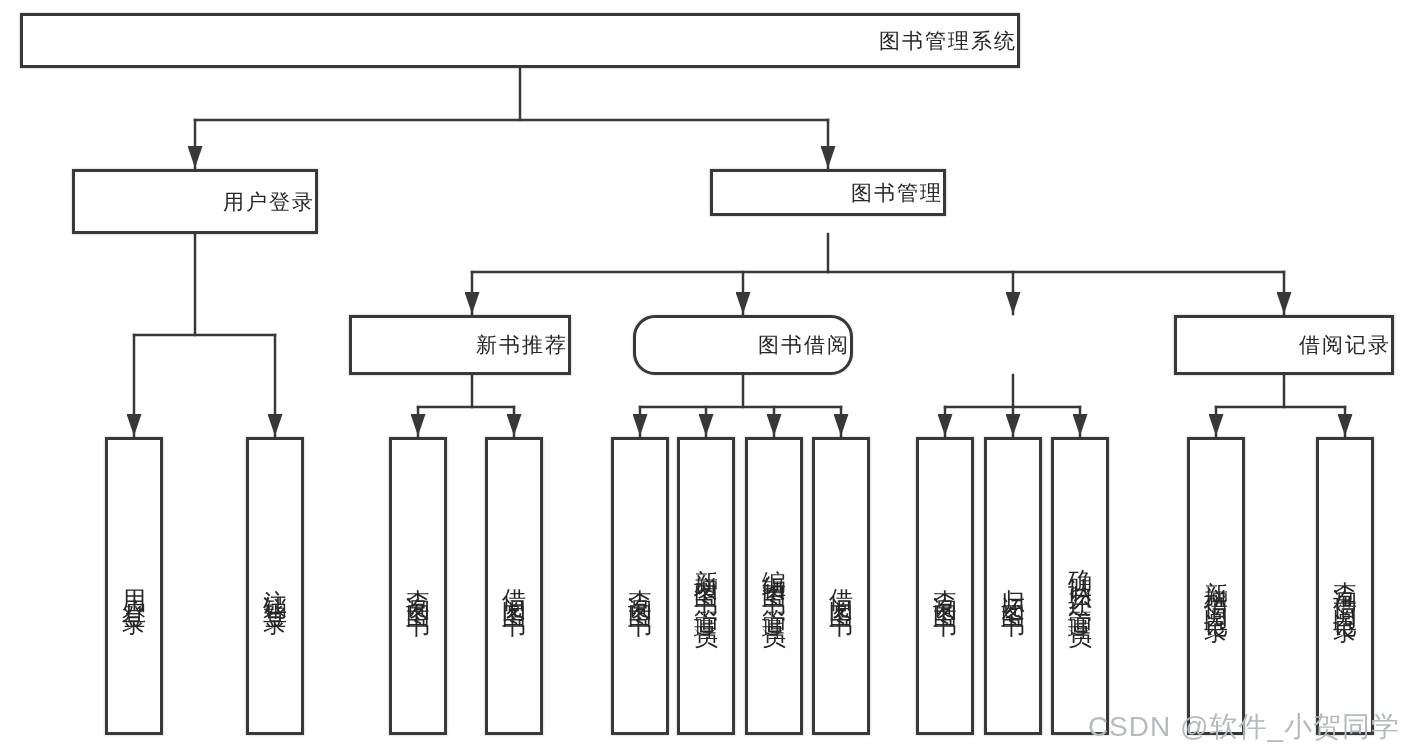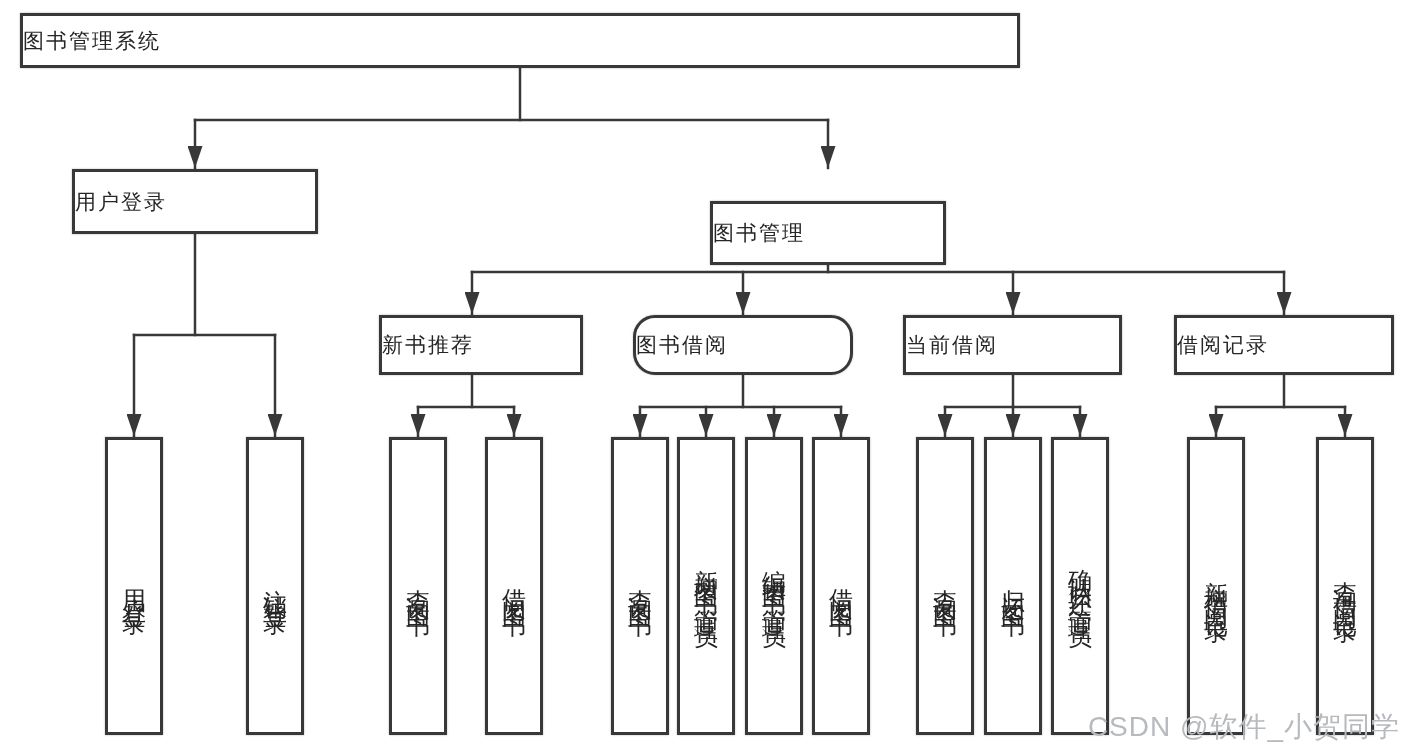--- a/index.html
+++ b/index.html
@@ -5,21 +5,21 @@
   html,body { margin:0; padding:0; background:#ffffff; }
   .canvas {
     position:relative; width:1405px; height:747px; background:#ffffff;
     font-family:"Liberation Sans", sans-serif; overflow:hidden;
   }
   svg.connectors { position:absolute; left:0; top:0; width:1405px; height:747px; }
   svg.connectors line { stroke:#383838; stroke-width:2.5; stroke-linecap:square; }
 
   .hbox {
     position:absolute; background:#ffffff; border:3px solid #383838; box-sizing:border-box;
-    display:flex; align-items:center; justify-content:flex-start;
+    display:flex; align-items:center; justify-content:flex-end;
     font-size:21px; letter-spacing:2px; color:#262626;
     box-shadow:0 0 2px rgba(0,0,0,.28);
   }
   .leaf {
     position:absolute; top:437px; width:58px; height:298px;
     background:#ffffff; border:3px solid #383838; box-sizing:border-box;
     display:flex; align-items:center; justify-content:center;
     box-shadow:0 0 2px rgba(0,0,0,.28);
   }
   .leaf span {
@@ -98,32 +98,29 @@
     </g>
   </svg>
 
   <div class="hbox" style="left:20px; top:13px; width:1000px; height:55px;">
     <span>图书管理系统</span>
   </div>
 
   <div class="hbox" style="left:72px; top:169px; width:246px; height:65px;">
     <span>用户登录</span>
   </div>
-  <div class="hbox" style="left:710px; top:169px; width:236px; height:64px;margin-top:32px;">
+  <div class="hbox" style="left:710px; top:169px; width:236px; height:47px;">
     <span>图书管理</span>
   </div>
 
-  <div class="hbox" style="left:379px; top:315px; width:204px; height:60px;">
+  <div class="hbox" style="left:349px; top:315px; width:222px; height:60px;">
     <span>新书推荐</span>
   </div>
   <div class="hbox" style="left:633px; top:315px; width:220px; height:60px;border-radius:22px;">
     <span>图书借阅</span>
-  </div>
-  <div class="hbox" style="left:903px; top:315px; width:219px; height:60px;">
-    <span>当前借阅</span>
   </div>
   <div class="hbox" style="left:1174px; top:315px; width:220px; height:60px;">
     <span>借阅记录</span>
   </div>
 
   <div class="leaf" style="left:105px;">
     <span>用户登录</span>
   </div>
   <div class="leaf" style="left:246px;">
     <span>注销登录</span>

